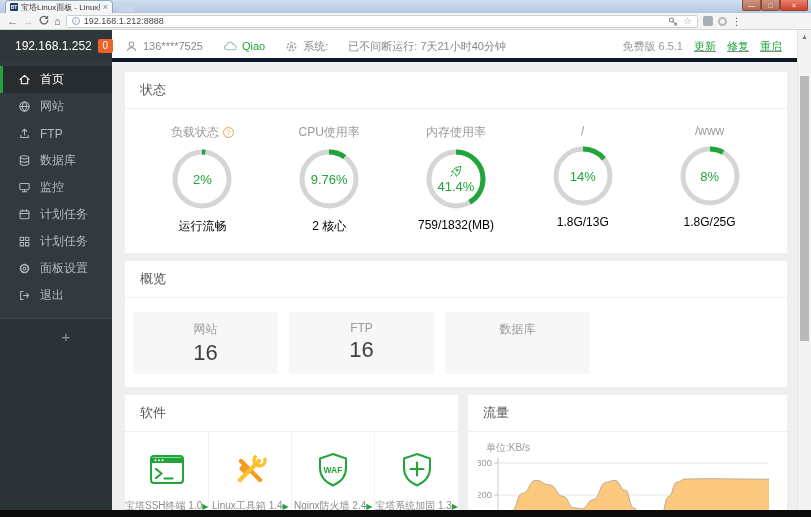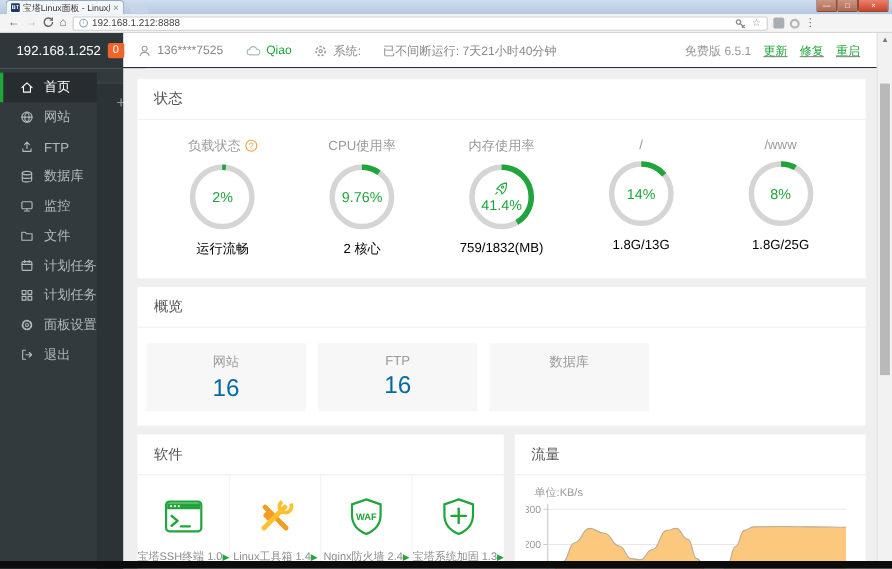--- a/index.html
+++ b/index.html
@@ -39,38 +39,38 @@
     font-size:9px; color:#444; }
   .info-ic { width:8px; height:8px; border:1px solid #98a5b3; border-radius:50%;
     color:#98a5b3; font-size:6px; line-height:7px; text-align:center; flex:none; }
   .url-right { margin-left:auto; display:flex; align-items:center; gap:5px; }
   .star { color:#8a8a8a; font-size:9px; }
   .ext-sq { width:10px; height:10px; border-radius:2px; background:#a9aeb3; }
   .ext-ci { width:9px; height:9px; border-radius:50%; border:2px solid #b7b7b7; }
   .menu-dots { color:#5f6368; font-size:10px; letter-spacing:0; }
   
   .phead { position:absolute; top:30px; left:0; right:0; height:32px;
-    background:#fff; border-bottom:1px solid #0f172a; }
+    background:#fff; border-bottom:4px solid #0f172a; }
   .phead-left { position:absolute; left:0; top:0; width:112px; height:32px;
     background:#30373b; color:#fff; display:flex; align-items:center; gap:6px;
     padding:0 9px; font-size:12px; }
   .badge { margin-left:auto; background:#f0642c; color:#fff; font-size:10px;
     min-width:15px; height:14px; line-height:14px; text-align:center;
     border-radius:2px; }
   .phead-items { position:absolute; left:112px; right:16px; top:0; height:32px;
     display:flex; align-items:center; gap:20px; padding:0 13px; font-size:11px;
     color:#888; }
   .ph-it { display:flex; align-items:center; gap:5px; white-space:nowrap; }
   .green { color:#20a53a; }
   .phead-right { margin-left:auto; display:flex; align-items:center; gap:11px; }
   .ph-ver { color:#999; }
   .ph-act { color:#20a53a; cursor:pointer; }
   
   .sidebar { position:absolute; left:0; top:62px; width:132px; bottom:0;
-    background:#333a3e; display:flex; flex-direction:row; padding-top:4px; }
+    background:#333a3e; display:flex; flex-direction:column; padding-top:4px; }
   .side-item { height:27px; flex:none; display:flex; align-items:center; gap:9px;
     padding-left:15px; font-size:12px; color:#b3babe; cursor:pointer;
     border-left:3px solid transparent; }
   .side-item.active { background:#262c30; border-left-color:#20a53a; color:#fff; }
   .side-item svg { flex:none; }
   .side-bottom { flex:1; margin-top:9px; background:#2c3337;
     border-top:1px solid #41484c; text-align:center; padding-top:9px;
     color:#8f979b; font-size:15px; }
   
   .content { position:absolute; left:112px; top:62px; right:14px; bottom:0;
@@ -87,21 +87,21 @@
   .g-circle { position:relative; width:64px; height:64px; margin-top:6px; }
   .g-value { position:absolute; inset:0; display:flex; flex-direction:column;
     align-items:center; justify-content:center; color:#20a53a; font-size:13px; gap:1px; }
   .g-sub { margin-top:7px; font-size:12px; color:#000000; }
   
   .ov-card { margin-top:8px; }
   .ov-boxes { display:flex; gap:11px; padding:14px 8px 13px 8px; }
   .ov-box { width:145px; background:#f7f7f7; text-align:center; padding:9px 0 8px;
     cursor:pointer; }
   .ov-label { font-size:12px; color:#9b9b9b; }
-  .ov-value { font-size:22px; color:#0369a1; margin-top:2px; }
+  .ov-value { font-size:22px; color:#404040; margin-top:2px; }
   
   .bottom-row { display:flex; gap:10px; margin-top:8px; height:172px; }
   .soft-card { width:333px; flex:none; }
   .soft-grid { display:grid; grid-template-columns:repeat(4,1fr); }
   .soft-item { border-right:1px solid #f3f3f3; border-bottom:1px solid #f3f3f3;
     height:96px; display:flex; flex-direction:column; align-items:center;
     padding-top:19px; cursor:pointer; }
   .soft-item:nth-child(4n) { border-right:none; }
   .soft-name { margin-top:10px; font-size:10px; color:#8c8c8c; white-space:nowrap; }
   .soft-name .go { color:#20a53a; font-size:8px; }
@@ -233,26 +233,20 @@
       </div>
       <div class="side-item">
         <svg width="13" height="13" viewBox="0 0 14 14" fill="none" stroke="currentColor" stroke-width="1.1" stroke-linecap="round" stroke-linejoin="round">
           <rect x="2" y="2.6" width="10" height="6.8" rx="1"></rect>
           <path d="M7 9.4v2.2M4.6 11.6h4.8"></path>
         </svg>
         <span>监控</span>
       </div>
       <div class="side-item">
         <svg width="13" height="13" viewBox="0 0 14 14" fill="none" stroke="currentColor" stroke-width="1.1" stroke-linecap="round" stroke-linejoin="round">
-          <path d="M2 11.2V3.4h3.4l1.2 1.4H12v6.4z"></path>
-        </svg>
-        <span>文件</span>
-      </div>
-      <div class="side-item">
-        <svg width="13" height="13" viewBox="0 0 14 14" fill="none" stroke="currentColor" stroke-width="1.1" stroke-linecap="round" stroke-linejoin="round">
           <rect x="2.2" y="3" width="9.6" height="8.6" rx="1"></rect>
           <path d="M2.2 5.8h9.6M4.8 1.8v2M9.2 1.8v2"></path>
         </svg>
         <span>计划任务</span>
       </div>
       <div class="side-item">
         <svg width="13" height="13" viewBox="0 0 14 14" fill="none" stroke="currentColor" stroke-width="1.1" stroke-linecap="round" stroke-linejoin="round">
           <rect x="2.3" y="2.3" width="3.7" height="3.7"></rect>
           <rect x="8" y="2.3" width="3.7" height="3.7"></rect>
           <rect x="2.3" y="8" width="3.7" height="3.7"></rect>

